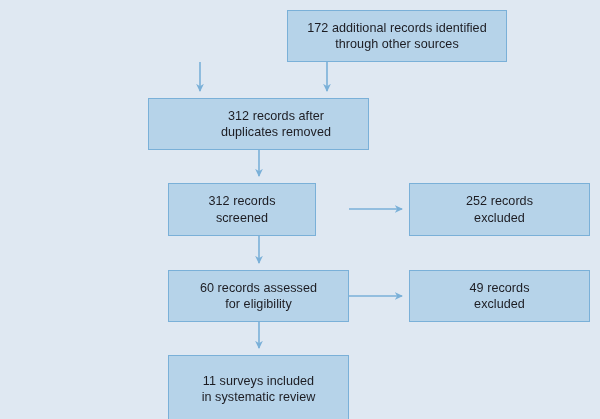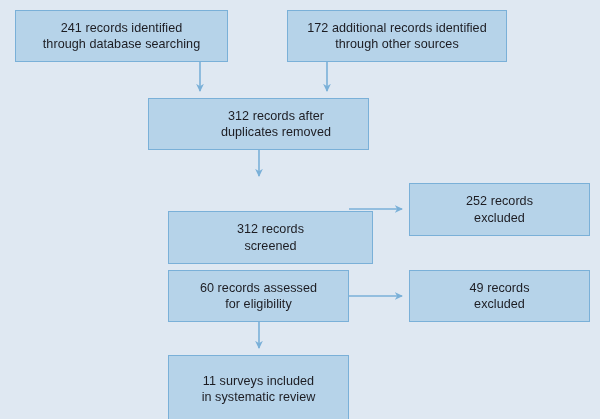--- a/index.html
+++ b/index.html
@@ -39,21 +39,21 @@
     font-size: 12.6px;
     line-height: 16.5px;
     letter-spacing: 0.05px;
     white-space: pre-line;
     padding: 2px 6px;
   }
   
   .n-db-search      { left: 15px;  top: 10px;  width: 213px; height: 52px; }
   .n-other-sources  { left: 287px; top: 10px;  width: 220px; height: 52px; }
   .n-dedup          { left: 148px; top: 98px;  width: 221px; height: 52px; padding-left: 41px; }
-  .n-screened       { left: 168px; top: 183px; width: 205px; height: 53px; margin-top: 28px; }
+  .n-screened       { left: 168px; top: 183px; width: 148px; height: 53px; }
   .n-screen-excl    { left: 409px; top: 183px; width: 181px; height: 53px; }
   .n-eligibility    { left: 168px; top: 270px; width: 181px; height: 52px; }
   .n-elig-excl      { left: 409px; top: 270px; width: 181px; height: 52px; }
   .n-included       { left: 168px; top: 355px; width: 181px; height: 68px; }
 </style>
 </head>
 <body>
 
 <div id="flow-root">
 
@@ -72,22 +72,20 @@
 
     <line x1="349" y1="209" x2="402" y2="209" stroke="#7ab0d8" stroke-width="1.6" marker-end="url(#ah)"></line>
 
     <line x1="259" y1="236" x2="259" y2="263" stroke="#7ab0d8" stroke-width="1.6" marker-end="url(#ah)"></line>
 
     <line x1="349" y1="296" x2="402" y2="296" stroke="#7ab0d8" stroke-width="1.6" marker-end="url(#ah)"></line>
 
     <line x1="259" y1="322" x2="259" y2="348" stroke="#7ab0d8" stroke-width="1.6" marker-end="url(#ah)"></line>
   </svg>
 
-  <div class="node n-db-search">241 records identified
-through database searching</div>
 
   <div class="node n-other-sources">172 additional records identified
 through other sources</div>
 
   <div class="node n-dedup">312 records after
 duplicates removed</div>
 
   <div class="node n-screened">312 records
 screened</div>
 

